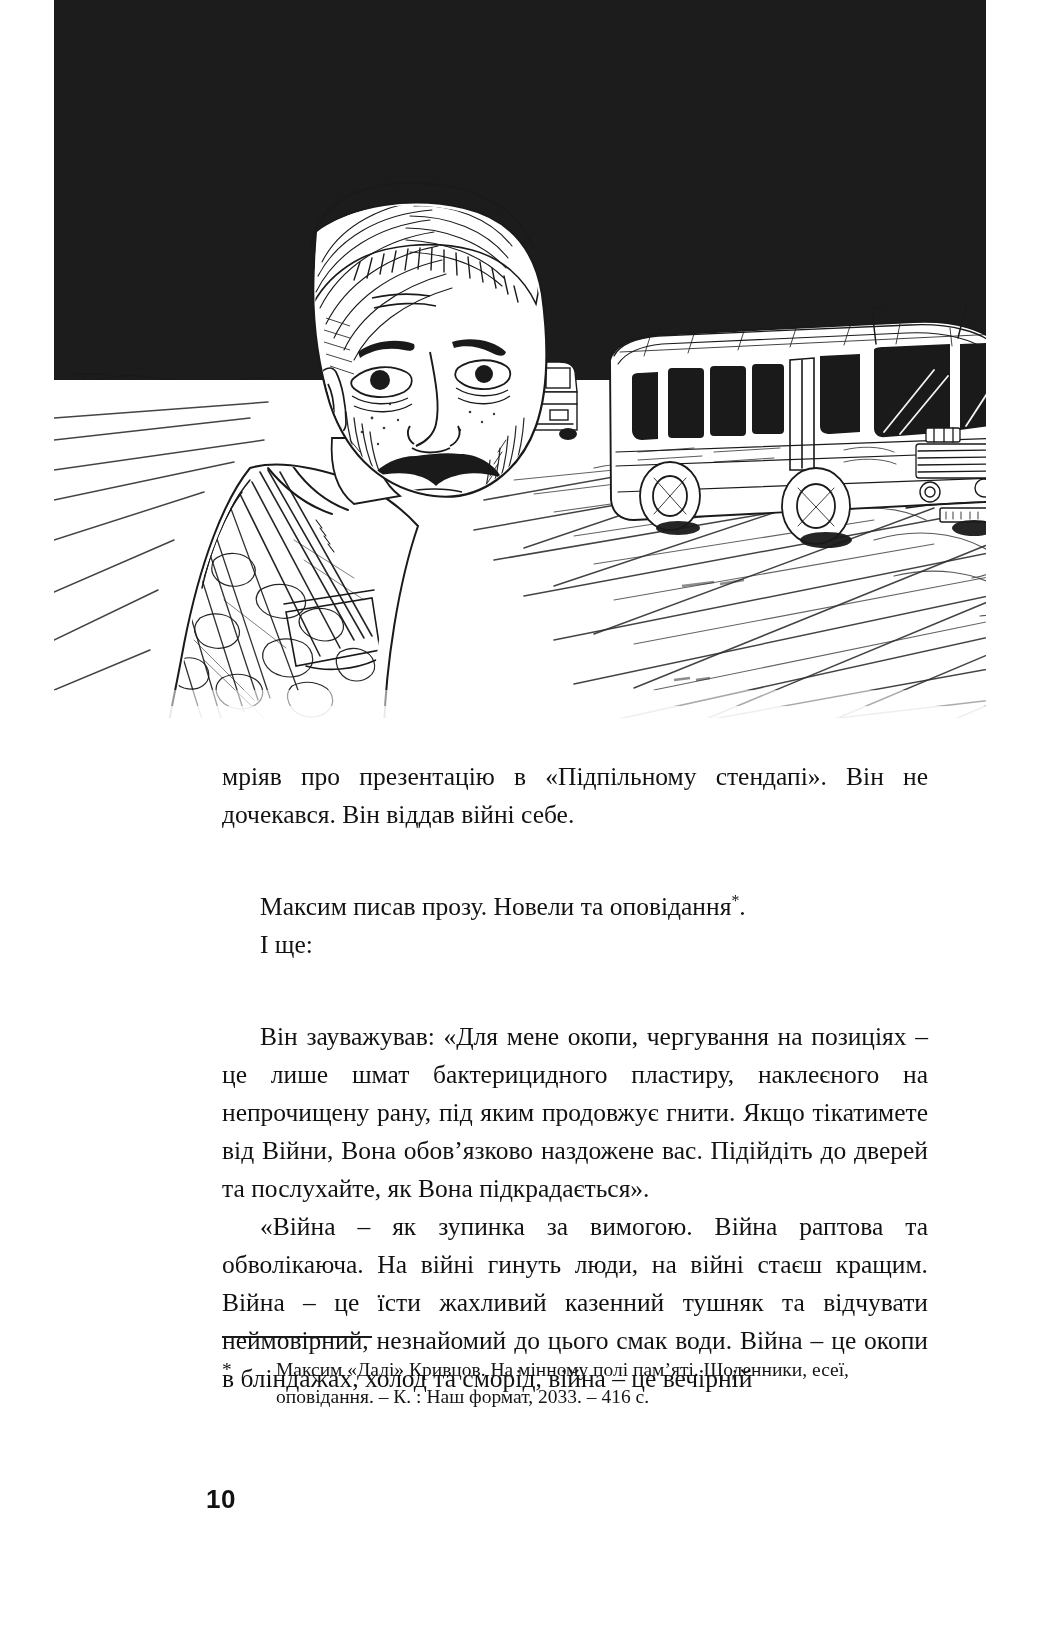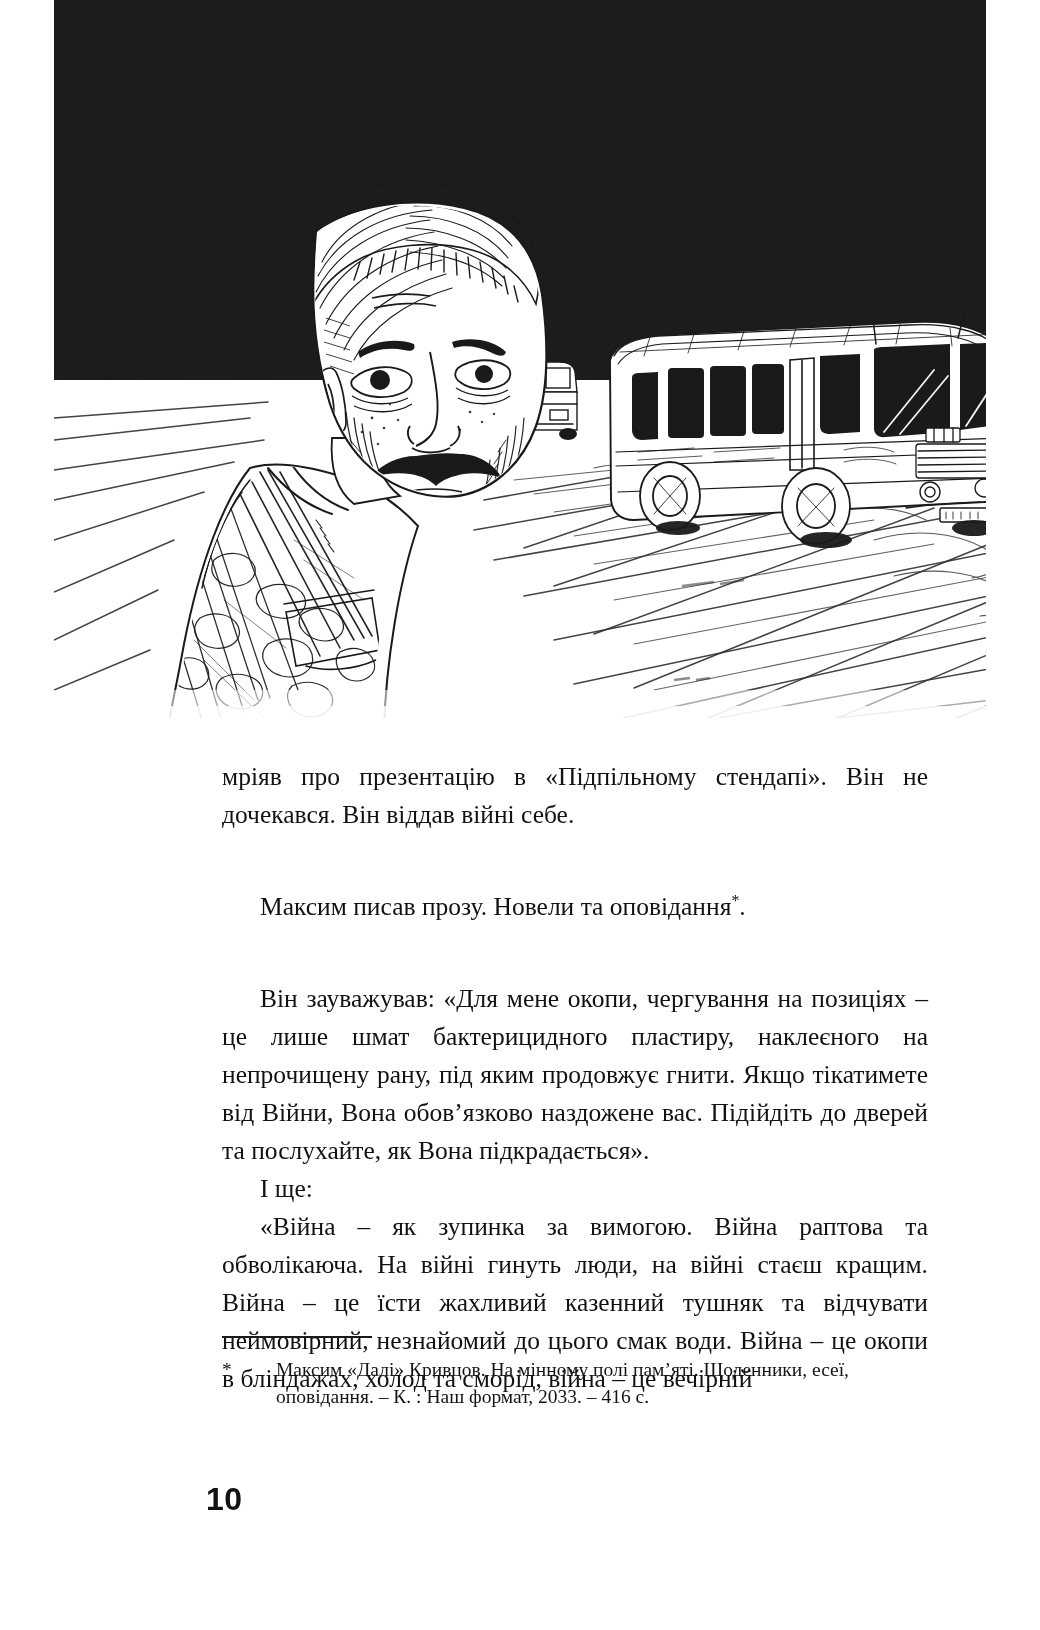--- a/index.html
+++ b/index.html
@@ -94,21 +94,21 @@
     color: #141414;
   }
 
   
   .folio {
     position: absolute;
     left: 152px;
     top: 1484px;
     font-family: "Liberation Sans", "DejaVu Sans", sans-serif;
     font-weight: bold;
-    font-size: 32px;
+    font-size: 26px;
     line-height: 30px;
     color: #121212;
     letter-spacing: 0.5px;
   }
 
   sup.fn-ref {
     font-size: 0.62em;
     vertical-align: super;
     line-height: 0;
   }
@@ -654,23 +654,23 @@
       </g>
     </svg>
   </div>
 
   <div class="body-text">
 
     <p class="para tight">мріяв про презентацію в «Підпільному стендапі». Він не дочекався. Він віддав війні себе.</p>
 
     <p class="para indent gap-lg"><span>Максим писав прозу. Новели та оповідання</span><sup class="fn-ref">*</sup><span>.</span></p>
 
+    <p class="para indent tight">І ще:</p>
+
     <p class="para indent gap-lg">Він зауважував: «Для мене окопи, чергування на позиціях – це лише шмат бактерицидного пластиру, наклеєного на непрочищену рану, під яким продовжує гнити. Якщо тікатимете від Війни, Вона обов’язково наздожене вас. Підійдіть до дверей та послухайте, як Вона підкрадається».</p>
-
-    <p class="para indent tight">І ще:</p>
 
     <p class="para indent tight">«Війна – як зупинка за вимогою. Війна раптова та обволікаюча. На війні гинуть люди, на війні стаєш кращим. Війна – це їсти жахливий казенний тушняк та відчувати неймовірний, незнайомий до цього смак води. Війна – це окопи в бліндажах, холод та сморід, війна – це вечірній</p>
   </div>
 
   <div class="footnote-area">
     <div class="footnote-rule"></div>
     <div class="footnote">
       <span class="footnote-marker">*</span>
       <span>Максим «Далі» Кривцов. На мінному полі пам’яті. Щоденники, есеї, оповідання. – К. : Наш формат, 2033. – 416 с.</span>
     </div>

